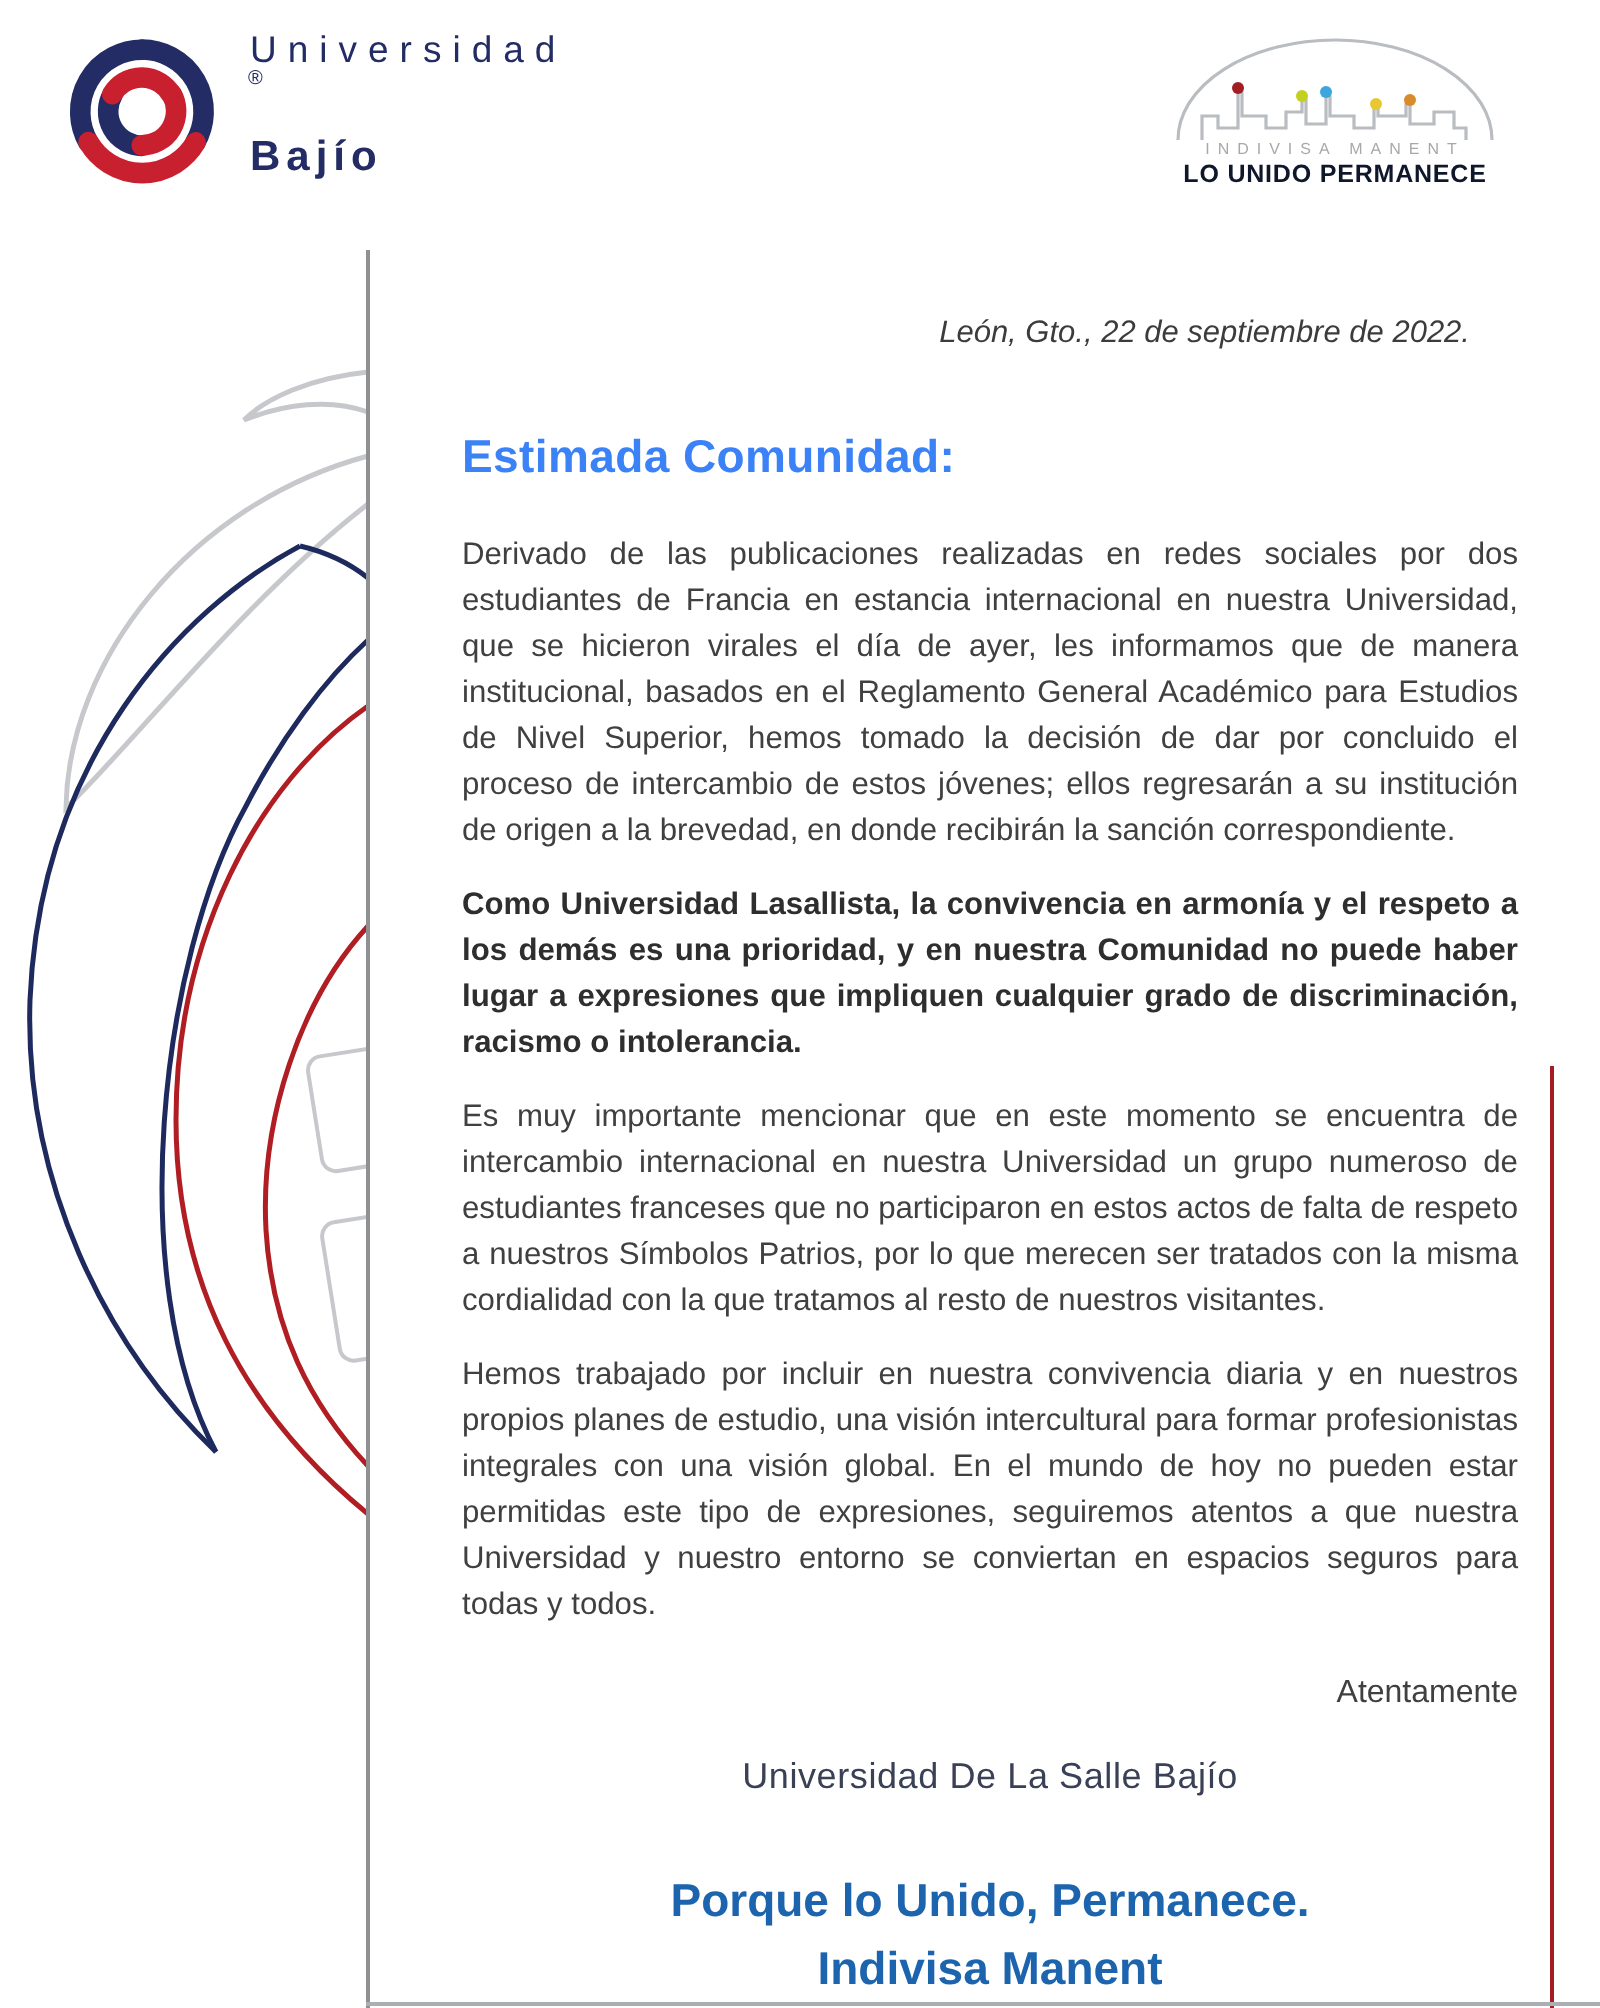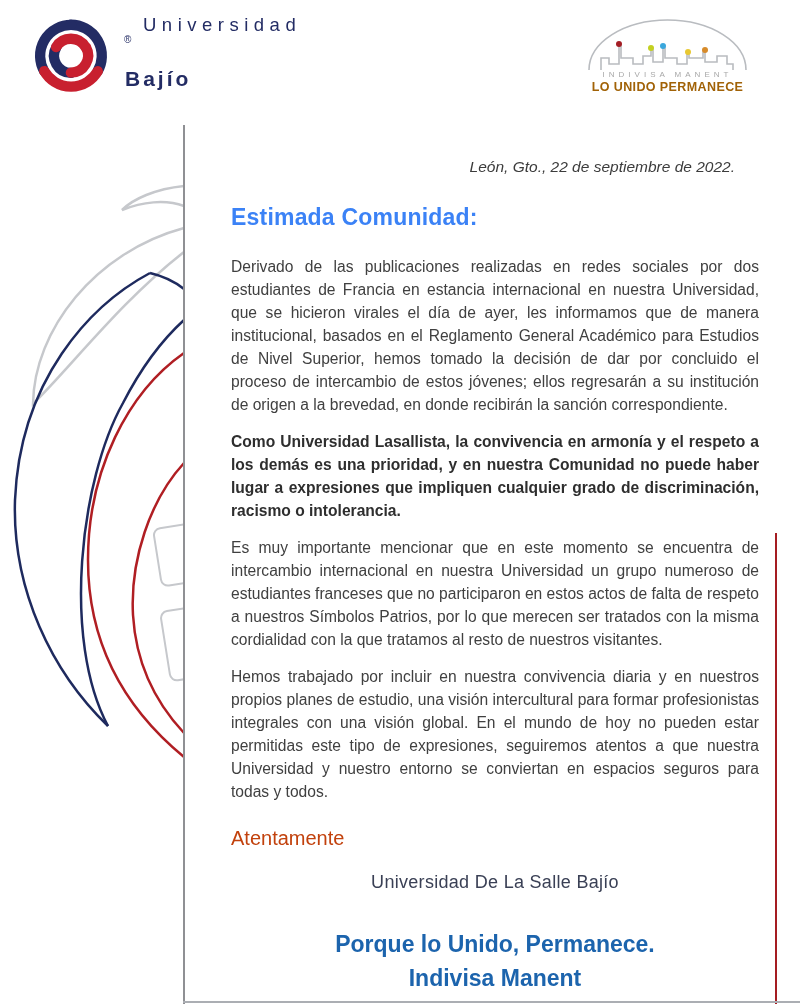--- a/index.html
+++ b/index.html
@@ -5,44 +5,44 @@
   html,body{margin:0;padding:0;}
   body{
     width:800px;height:1004px;position:relative;background:#ffffff;
     font-family:"Liberation Sans","DejaVu Sans",sans-serif;
     overflow:hidden;
   }
   
   .brand{position:absolute;left:28px;top:8px;display:flex;align-items:flex-start;}
   .brand-knot{width:86px;height:92px;flex:0 0 auto;}
   .brand-text{margin-left:8px;margin-top:8px;color:#232c64;line-height:1;}
-  .brand-top{font-size:18.5px;letter-spacing:5.5px;font-weight:normal;margin-left:21px;}
+  .brand-top{font-size:18.5px;letter-spacing:5.5px;font-weight:normal;margin-left:3px;}
   .brand-mainrow{display:flex;align-items:flex-end;}
   .brand-main{font-size:37px;font-weight:bold;letter-spacing:-0.5px;word-spacing:-5px;margin-top:3px;}
   .brand-reg{font-size:10px;margin-left:2px;margin-bottom:3px;}
   .brand-sub{font-size:21px;font-weight:bold;letter-spacing:3px;margin-top:20px;margin-left:3px;}
 
   .motto-badge{position:absolute;left:585px;top:12px;width:165px;text-align:center;}
   .motto-badge svg{display:block;}
   .motto-latin{font-size:8px;letter-spacing:4px;color:#a8a8a8;margin-top:-4px;white-space:nowrap;}
-  .motto-spanish{font-size:12.5px;font-weight:bold;letter-spacing:0.4px;color:#a16207;margin-top:1px;white-space:nowrap;}
+  .motto-spanish{font-size:12.5px;font-weight:bold;letter-spacing:0.4px;color:#0f172a;margin-top:1px;white-space:nowrap;}
 
   
   .deco-svg{position:absolute;left:0;top:0;}
   .v-rule{position:absolute;left:183px;top:125px;width:2px;height:879px;background:#8f9094;}
   .r-rule{position:absolute;left:775px;top:533px;width:2px;height:471px;background:#a51d22;}
   .b-rule{position:absolute;left:183px;top:1001px;width:617px;height:2px;background:#abaeb3;}
 
   
   .content{position:absolute;left:231px;top:158px;width:528px;color:#404040;}
-  .dateline{font-style:italic;font-size:15.5px;text-align:right;padding-right:24px;color:#3c3c3c;margin:0 0 28px 0;}
+  .dateline{font-style:italic;font-size:15.5px;text-align:right;padding-right:24px;color:#3c3c3c;margin:0 0 39px 0;}
   .salutation{font-size:23px;font-weight:bold;color:#3b82f6;margin:0 0 24px 0;letter-spacing:0.2px;}
   .content p.body-par{font-size:15.6px;line-height:23px;text-align:justify;margin:0 0 14px 0;}
   .content p.body-par.emph{font-weight:bold;color:#2e2e2e;}
-  .closing{font-size:20px;text-align:left;margin:24px 0 0 0;color:#c2410c;}
+  .closing{font-size:16px;text-align:right;margin:24px 0 0 0;color:#404040;}
   .signature{font-size:18px;text-align:center;margin:22px 0 0 0;color:#3a4055;letter-spacing:0.3px;}
   .closing-motto{margin-top:34px;text-align:center;color:#1c64ad;font-weight:bold;font-size:23px;line-height:34px;}
 </style>
 </head>
 <body>
 
 <svg class="deco-svg" width="185" height="1004" viewBox="0 0 185 1004" fill="none">
 
   <path d="M 184 186 C 155 189, 133 199, 122 210 C 142 202, 165 199, 184 206" stroke="#c6c8cc" stroke-width="2.5"></path>
 

